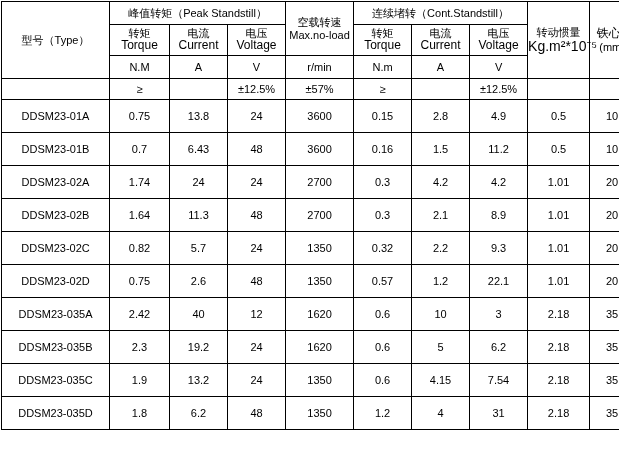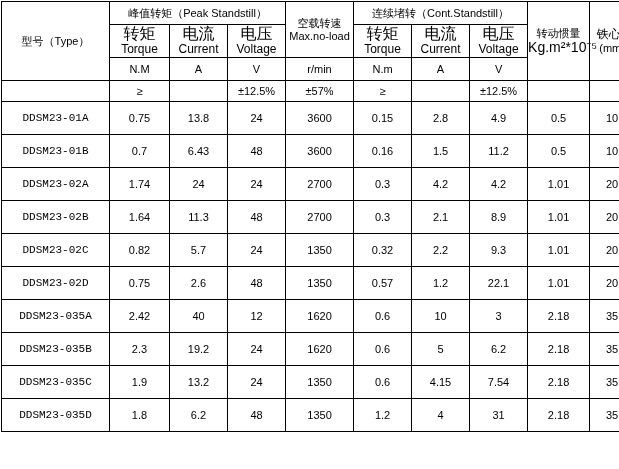--- a/index.html
+++ b/index.html
@@ -32,39 +32,38 @@
   .grp-head {
     font-size: 12px;
     height: 22px;
   }
   .sub-head {
     height: 30px;
     font-size: 11px;
   }
   .sub-head .cn {
     display: block;
-    font-size: 16px;
+    font-size: 11px;
   }
   .sub-head .en {
     display: block;
     font-size: 12px;
   }
   .unit-row td {
     height: 22px;
     font-size: 11px;
   }
   .sym-row td {
     height: 20px;
     font-size: 11px;
   }
   .type-cell {
     text-align: left;
     padding-left: 6px;
     font-size: 11px;
-    font-family: Liberation Mono, monospace;
   }
   .data-row td {
     height: 32px;
   }
   .rot-head {
     font-size: 11px;
   }
   .rot-head .l1 { display: block; }
   .rot-head .l2 { display: block; font-size: 14px; }
   .core-head .l1 { display: block; font-size: 12px; }

